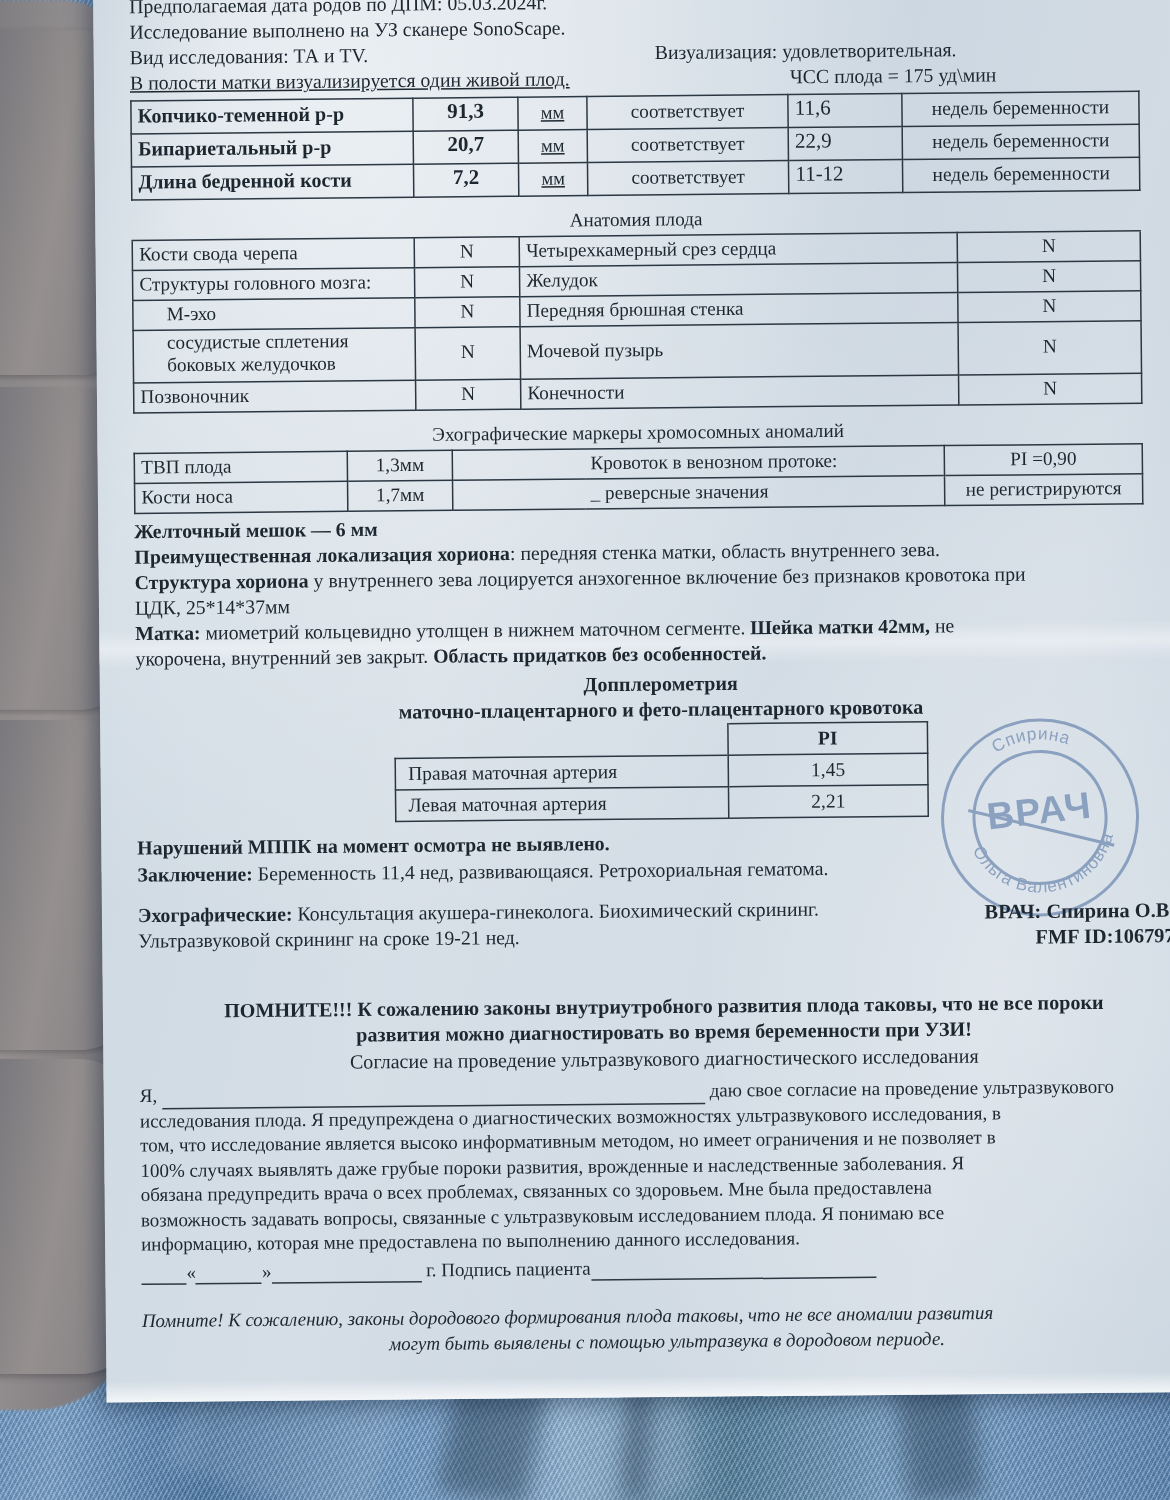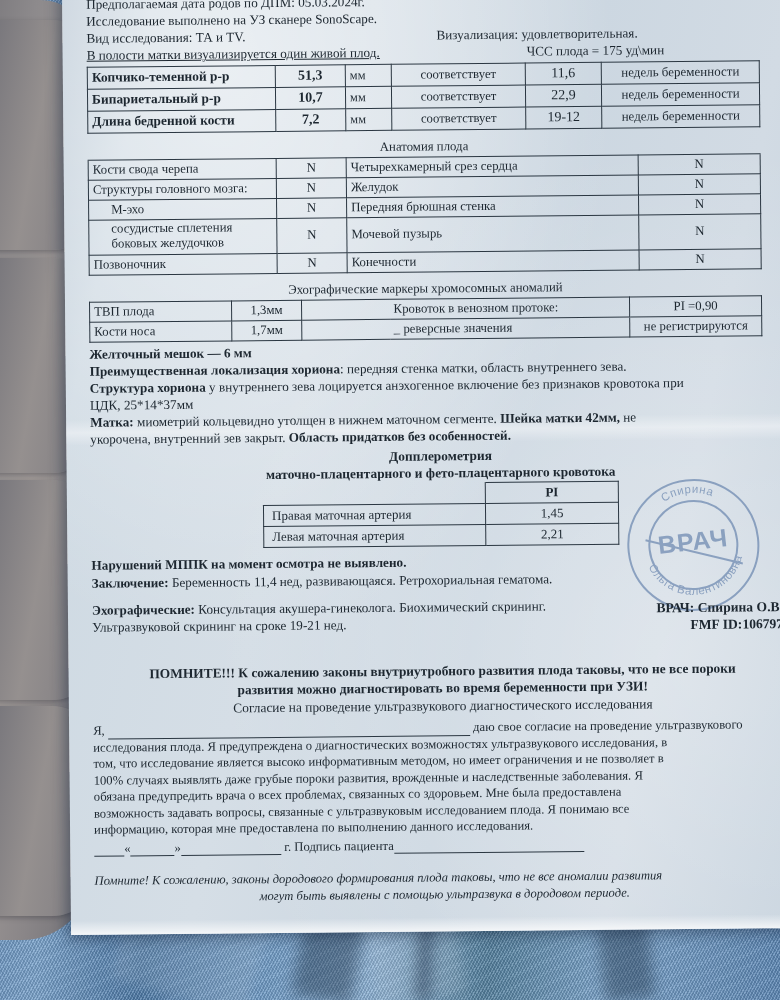--- a/index.html
+++ b/index.html
@@ -119,23 +119,23 @@
   table td, table th {
     border: 1.15px solid #2b3742;
     padding: 1px 4px;
     font-weight: normal;
     color: #1d2730;
   }
   .tbl-measure { width: 672px; margin-left: 0px; }
   .tbl-measure td { height: 19px; }
   .tbl-measure .nm { font-weight: bold; font-size: 13.4px; }
   .tbl-measure .val { text-align: center; font-weight: bold; font-size: 14px; }
-  .tbl-measure .unit { text-align: left; font-size: 12.4px; }
+  .tbl-measure .unit { text-align: center; font-size: 12.4px; text-decoration: underline; }
   .tbl-measure .corr { text-align: center; font-size: 12.8px; }
-  .tbl-measure .wk { text-align: center; font-size: 14px; }
+  .tbl-measure .wk { font-size: 14px; }
   .tbl-measure .wlbl { text-align: center; font-size: 13px; }
 
   .tbl-anat { width: 672px; }
   .tbl-anat td { height: 17px; font-size: 12.8px; }
   .tbl-anat .hdr { text-align: center; border-left: none; border-right: none; border-top: none; }
   .tbl-anat .n { text-align: center; }
   .tbl-anat .ind { padding-left: 22px; }
 
   .tbl-mark { width: 672px; }
   .tbl-mark td { height: 17px; font-size: 12.8px; }
@@ -262,40 +262,40 @@
             <col style="width:188px">
               <col style="width:70px">
               <col style="width:46px">
             <col style="width:134px">
               <col style="width:76px">
               <col style="width:158px">
           </colgroup>
           <tbody>
             <tr>
               <td class="nm">Копчико-теменной р-р</td>
-              <td class="val">51,3</td>
+              <td class="val">91,3</td>
               <td class="unit">мм</td>
               <td class="corr">соответствует</td>
               <td class="wk">11,6</td>
               <td class="wlbl">недель беременности</td>
             </tr>
             <tr>
               <td class="nm">Бипариетальный р-р</td>
-              <td class="val">10,7</td>
+              <td class="val">20,7</td>
               <td class="unit">мм</td>
               <td class="corr">соответствует</td>
               <td class="wk">22,9</td>
               <td class="wlbl">недель беременности</td>
             </tr>
             <tr>
               <td class="nm">Длина бедренной кости</td>
               <td class="val">7,2</td>
               <td class="unit">мм</td>
               <td class="corr">соответствует</td>
-              <td class="wk">19-12</td>
+              <td class="wk">11-12</td>
               <td class="wlbl">недель беременности</td>
             </tr>
           </tbody>
         </table>
 
         <table class="tbl-anat" style="margin-top:7px;">
           <colgroup>
             <col style="width:188px">
               <col style="width:70px">
             <col style="width:292px">

